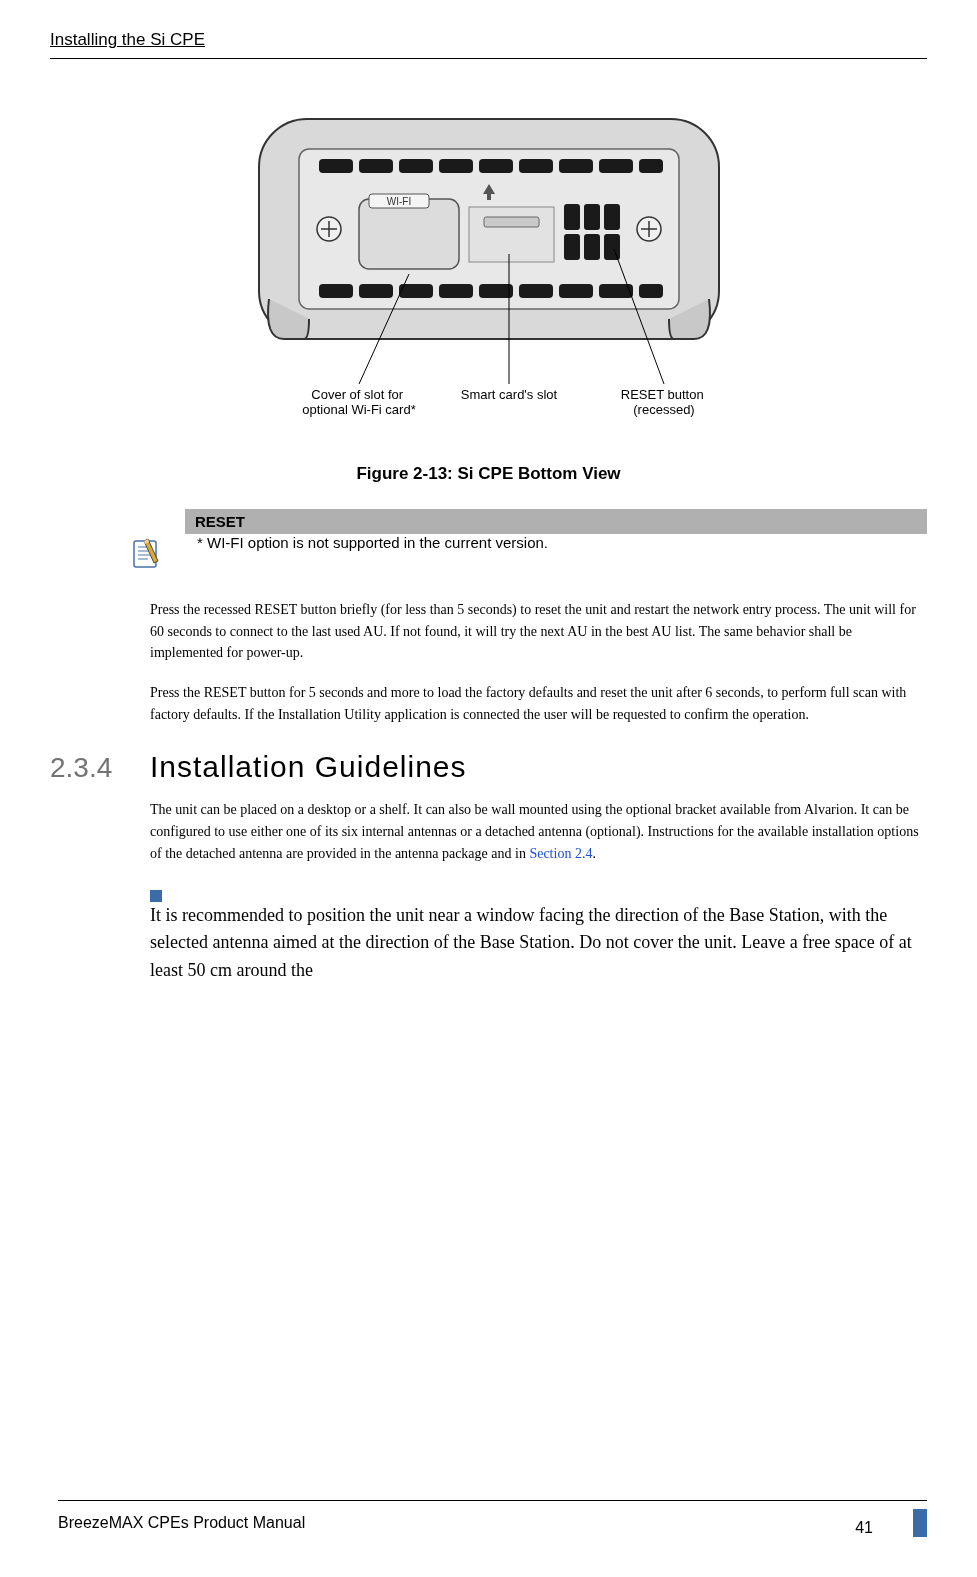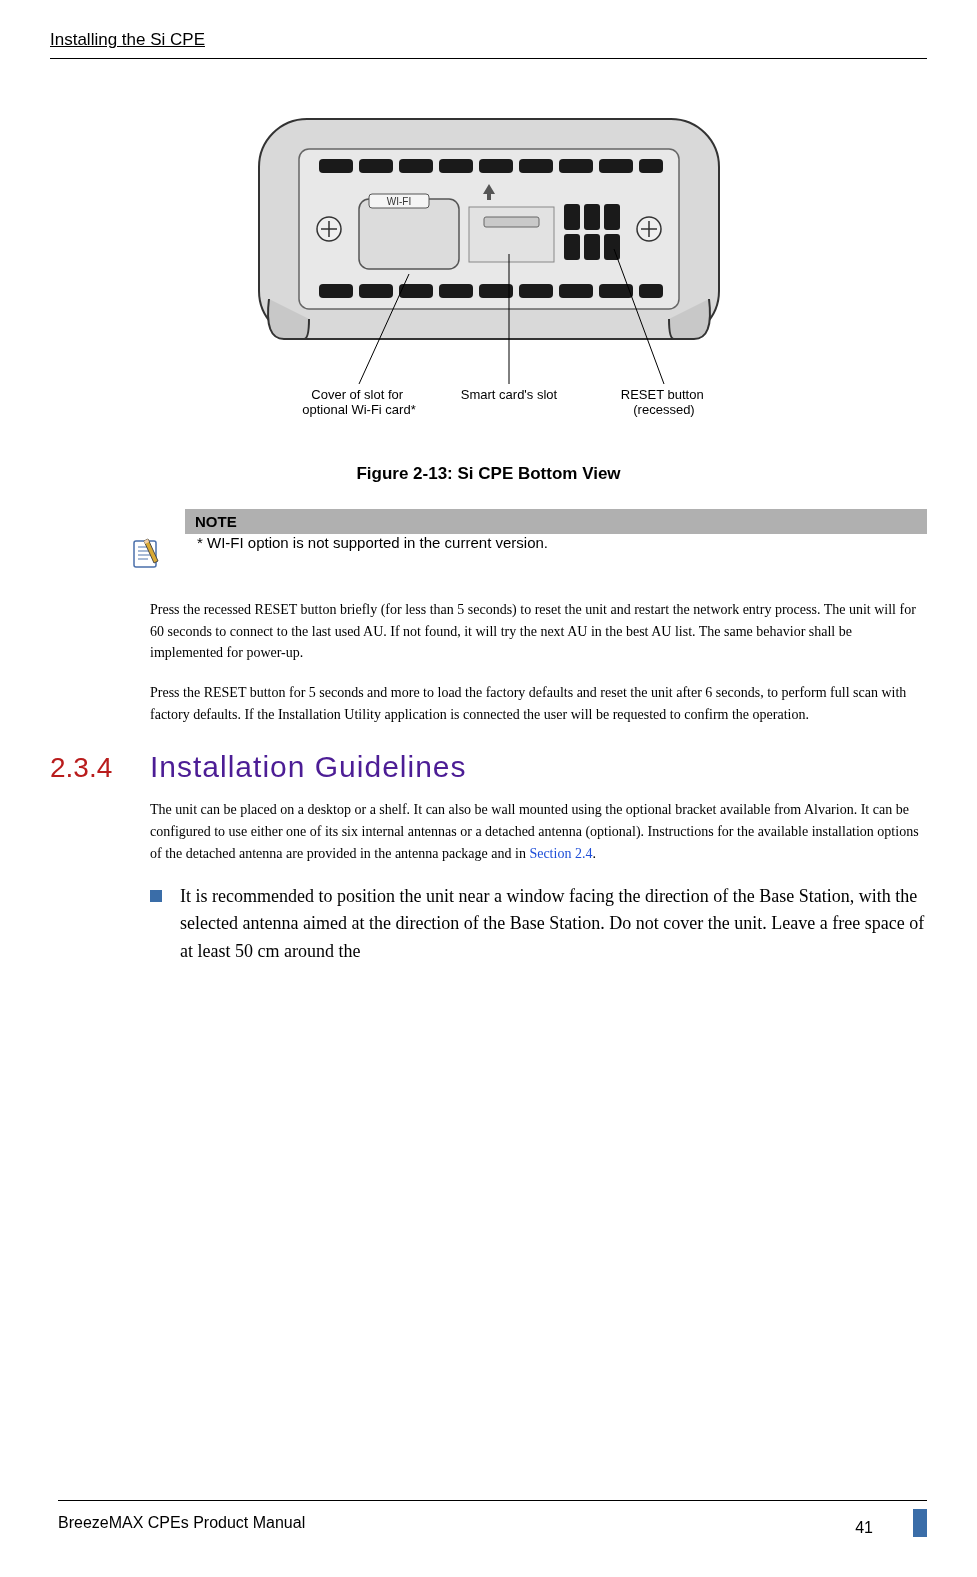--- a/index.html
+++ b/index.html
@@ -69,35 +69,36 @@
       line-height: 1.55;
       font-size: 14px;
     }
     .section-row {
       display: flex;
       align-items: baseline;
       margin: 25px 0 15px 0;
     }
     .section-num {
       font-family: Arial, Helvetica, sans-serif;
-      color: #b91c1c;
+      color: #737373;
       font-size: 28px;
       width: 100px;
       flex-shrink: 0;
     }
     .section-title {
       font-family: Arial, Helvetica, sans-serif;
-      color: #4c1d95;
+      color: #000000;
       font-size: 30px;
       letter-spacing: 1px;
     }
     .bullet-row {
       display: flex;
       margin: 0 0 12px 100px;
       line-height: 1.55;
+      flex-direction: column;
     }
     .bullet-marker {
       width: 12px;
       height: 12px;
       background: #3a6da8;
       flex-shrink: 0;
       margin-top: 7px;
       margin-right: 18px;
     }
     .bullet-text {
@@ -226,21 +227,21 @@
       <rect x="4" y="4" width="22" height="26" rx="2" fill="#fff" stroke="#4a6faa" stroke-width="1.5"></rect>
       <line x1="8" y1="10" x2="22" y2="10" stroke="#8aa3c9" stroke-width="1.5"></line>
       <line x1="8" y1="14" x2="22" y2="14" stroke="#8aa3c9" stroke-width="1.5"></line>
       <line x1="8" y1="18" x2="22" y2="18" stroke="#8aa3c9" stroke-width="1.5"></line>
       <line x1="8" y1="22" x2="18" y2="22" stroke="#8aa3c9" stroke-width="1.5"></line>
       <path d="M 18 2 L 28 24 L 24 26 L 14 4 Z" fill="#d9a933" stroke="#4a4a4a" stroke-width="1"></path>
       <path d="M 14 4 L 18 2 L 19 5 L 15 7 Z" fill="#f0cfa6"></path>
     </svg>
   </div>
   <div class="note-content">
-    <div class="note-header">NOTE</div>
+    <div class="note-header">RESET</div>
     <div class="note-text">* WI-FI option is not supported in the current version.</div>
   </div>
 </div>
 
 <p class="body-para">Press the recessed RESET button briefly (for less than 5 seconds) to reset the unit and restart the network entry process. The unit will for 60 seconds to connect to the last used AU. If not found, it will try the next AU in the best AU list. The same behavior shall be implemented for power-up.</p>
 <p class="body-para">Press the RESET button for 5 seconds and more to load the factory defaults and reset the unit after 6 seconds, to perform full scan with factory defaults. If the Installation Utility application is connected the user will be requested to confirm the operation.</p>
 
 <div class="section-row">
   <div class="section-num">2.3.4</div>
   <div class="section-title">Installation Guidelines</div>

